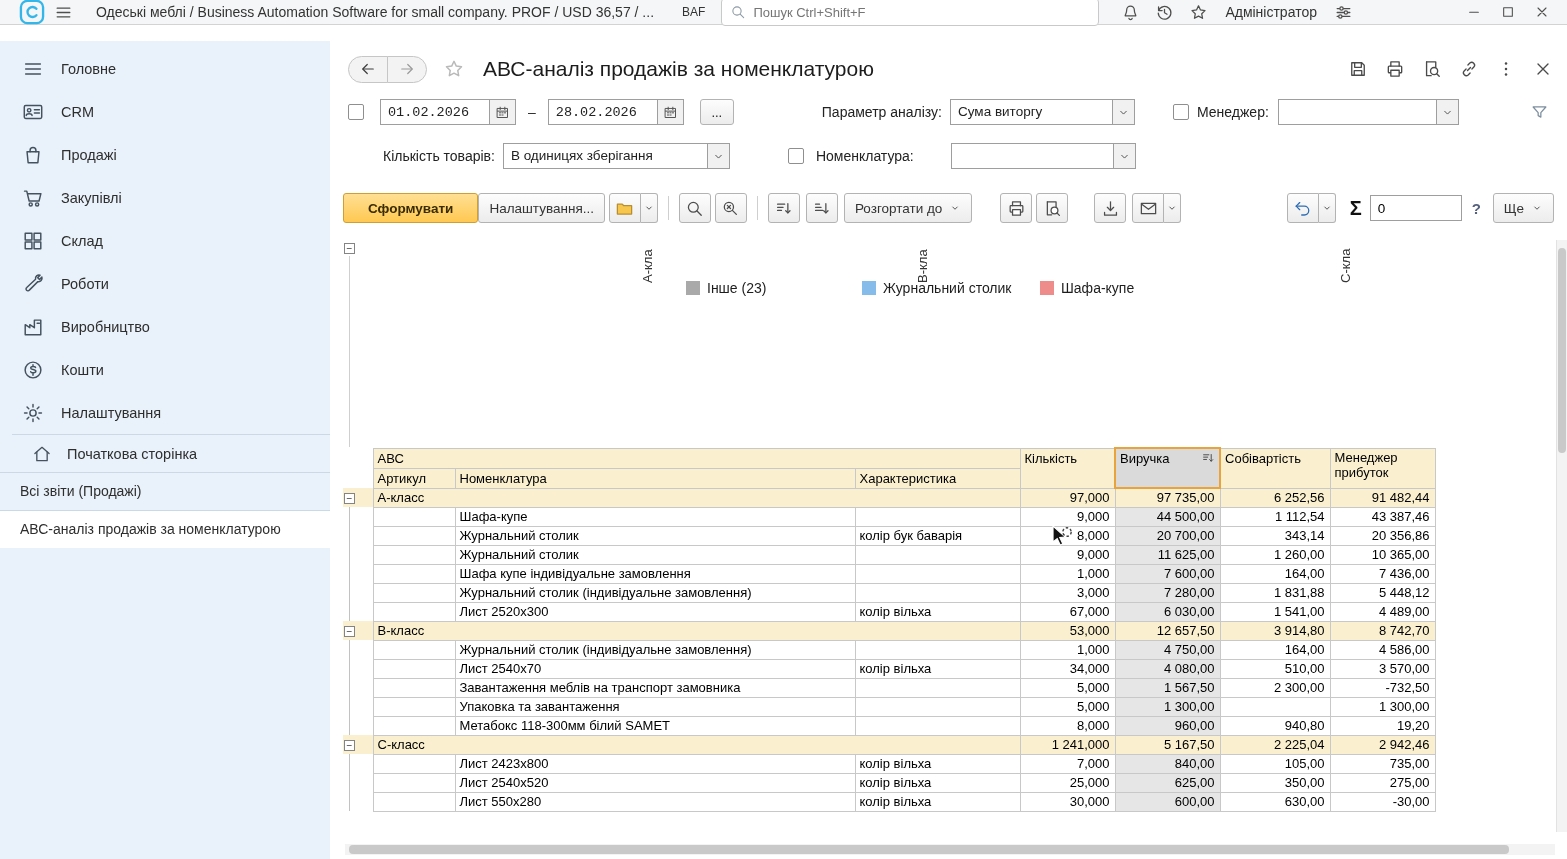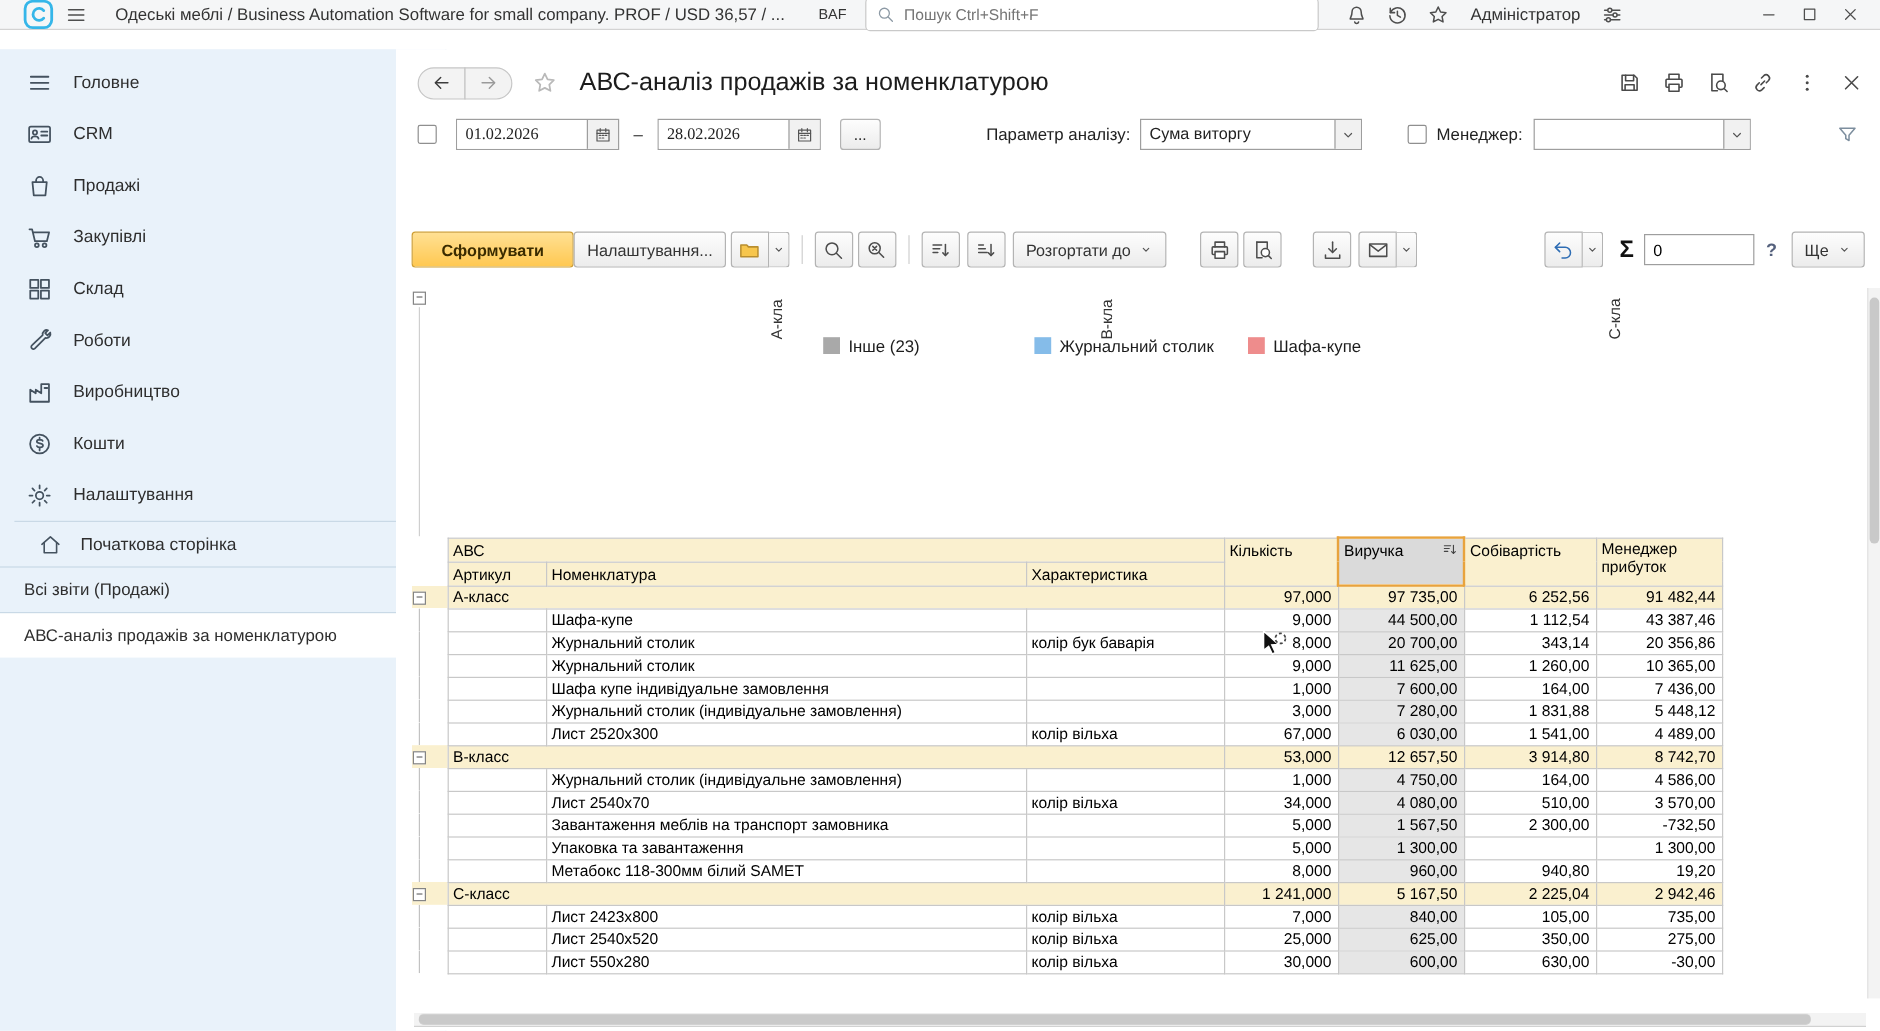--- a/index.html
+++ b/index.html
@@ -55,21 +55,21 @@
 
   
   .filters{position:absolute;left:0;top:55px;right:0;height:95px;}
   .f-row{position:absolute;left:0;right:0;display:flex;align-items:center;height:28px;}
   .f-row1{top:2px;}
   .f-row2{top:46px;}
   .cb{width:16px;height:16px;border:1px solid #8f8f8f;background:#fff;border-radius:2px;display:inline-block;cursor:pointer;flex:none;}
   .flabel{font-size:14px;color:#222;white-space:nowrap;}
   .datefield{display:inline-flex;height:26px;border:1px solid #9e9e9e;background:#fff;flex:none;}
   .datefield input{width:108px;border:none;outline:none;padding:0 7px;font-size:13.5px;color:#222;
-    font-family:Liberation Serif, serif;}
+    font-family:Liberation Mono, monospace;}
   .sq-btn{width:26px;height:24px;background:#f1f1f1;border-left:1px solid #9e9e9e;display:flex;align-items:center;justify-content:center;color:#555;cursor:pointer;flex:none;}
   .sq-btn svg{width:15px;height:15px;}
   .combo{display:inline-flex;height:26px;border:1px solid #9e9e9e;background:#fff;flex:none;}
   .combo .val{padding:0 7px;font-size:13.5px;line-height:24px;color:#222;overflow:hidden;white-space:nowrap;flex:1;}
   .dash{margin:0 12px;font-size:14px;color:#333;}
   .dots-btn{margin-left:16px;width:34px;height:26px;border:1px solid #b3b3b3;background:linear-gradient(#fdfdfd,#ececec);
     border-radius:3px;font-size:13px;display:flex;align-items:center;justify-content:center;cursor:pointer;}
   .funnel{position:absolute;right:18px;top:5px;color:#7d8e9e;cursor:pointer;}
   .funnel svg{width:19px;height:19px;}
 
@@ -412,20 +412,41 @@
               <path d="M7.5 10l4.5 4.5L16.5 10"></path>
             </svg>
           </span>
       </div>
       <span class="funnel">
           <svg class="ic" viewBox="0 0 24 24">
             <path d="M4 5h16l-6.3 7.2v5.6l-3.4-1.9v-3.7z"></path>
           </svg>
         </span>
     </div>
+    <div class="f-row f-row2">
+      <span class="flabel" style="margin-left:53px">Кількість товарів:</span>
+      <div class="combo" style="margin-left:8px;width:227px">
+        <span class="val">В одиницях зберігання</span>
+        <span class="sq-btn" style="width:22px">
+            <svg class="ic" viewBox="0 0 24 24">
+              <path d="M7.5 10l4.5 4.5L16.5 10"></path>
+            </svg>
+          </span>
+      </div>
+      <span class="cb" style="margin-left:58px"></span>
+      <span class="flabel" style="margin-left:12px">Номенклатура:</span>
+      <div class="combo" style="margin-left:37px;width:185px">
+        <span class="val"></span>
+        <span class="sq-btn" style="width:22px">
+            <svg class="ic" viewBox="0 0 24 24">
+              <path d="M7.5 10l4.5 4.5L16.5 10"></path>
+            </svg>
+          </span>
+      </div>
+    </div>
   </div>
 
   <div class="toolbar">
     <span class="btn btn-generate">Сформувати</span>
     <span class="btn" style="">Налаштування...</span>
     <span class="split" style="margin-left:4px">
       <span class="btn icon-btn">
           <svg class="ic" viewBox="0 0 24 24">
             <path d="M3 6.5h6.2l1.8 2H21V19H3z" fill="#f7c64d" stroke="#b98e2f"></path>
           </svg>

